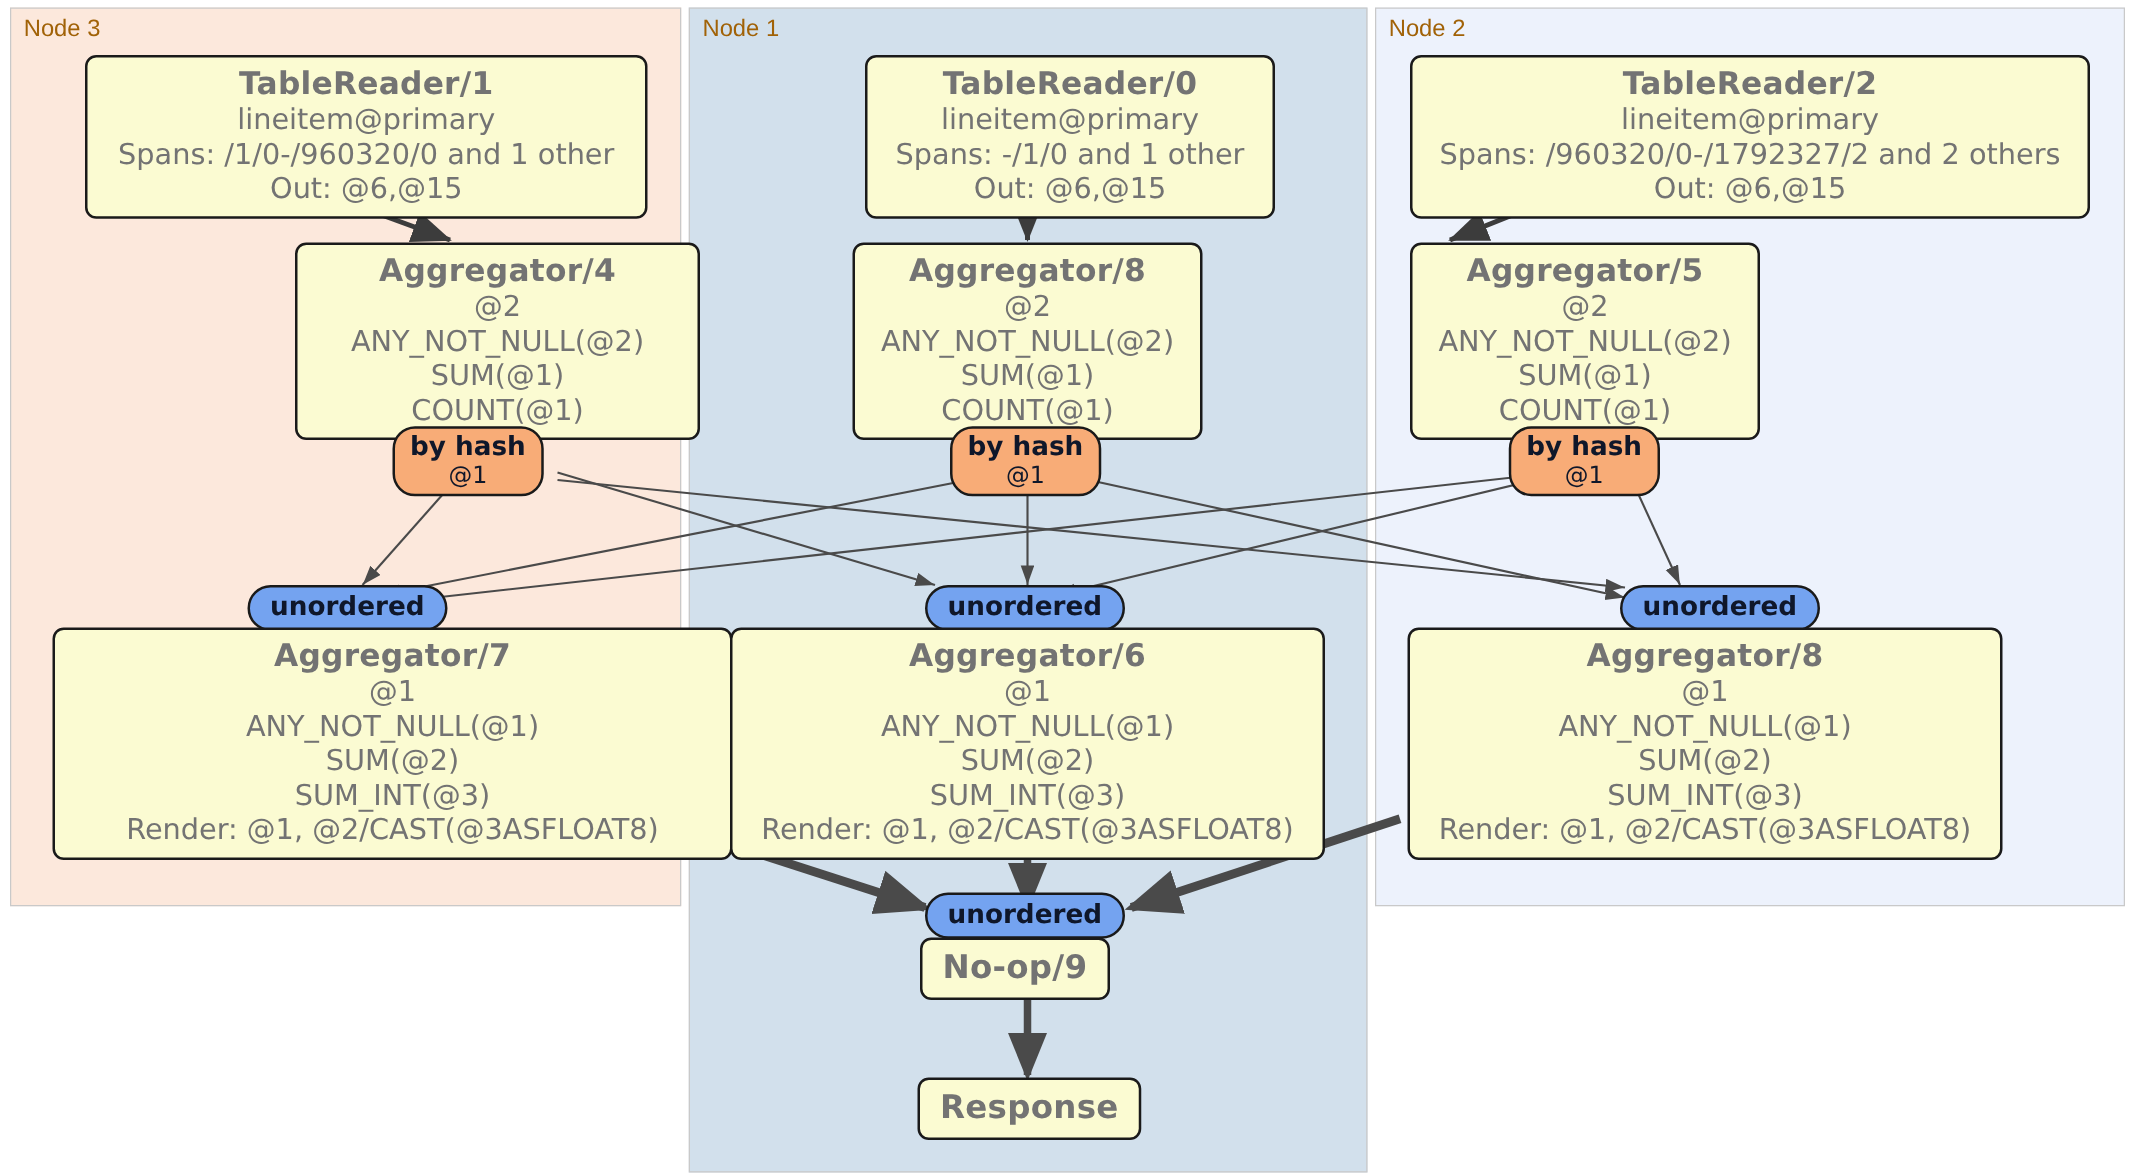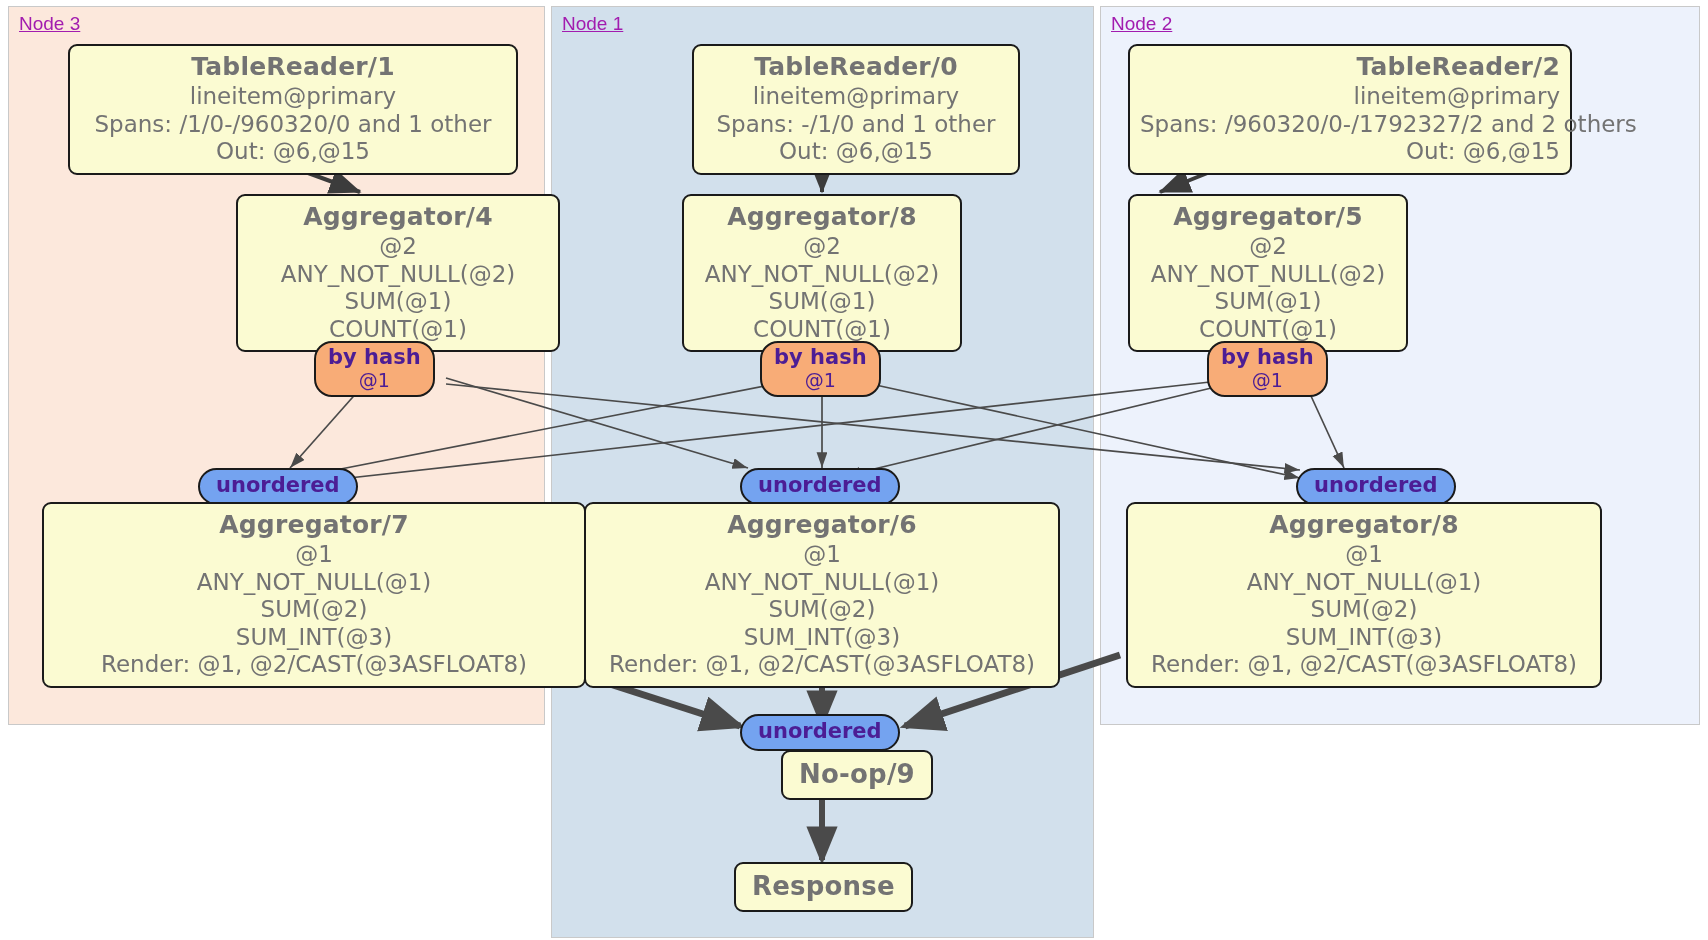--- a/index.html
+++ b/index.html
@@ -13,23 +13,22 @@
   }
   #stage{position:absolute;left:0;top:0;width:1708px;height:940px;}
 
   
   .panel{position:absolute;box-sizing:border-box;border:1px solid #c9c9c9;}
   #panel-node3{left:8px;  top:6px;  width:537px; height:719px; background:#fce8dc;}
   #panel-node1{left:551px;top:6px;  width:543px; height:932px; background:#d2e0ec;}
   #panel-node2{left:1100px;top:6px; width:600px; height:719px; background:#edf2fc;}
   .panel-label{
     position:absolute;left:10px;top:6px;
-    font-size:19px;color:#a21caf;white-space:nowrap;
+    font-size:19px;color:#a16207;white-space:nowrap;
     font-family:"Liberation Sans","DejaVu Sans",sans-serif;
-    text-decoration:underline;
   }
 
   
   #edges{position:absolute;left:0;top:0;width:1708px;height:940px;pointer-events:none;}
 
   
   .proc{
     position:absolute;box-sizing:border-box;
     background:#fbfbd2;border:2px solid #1a1a1a;border-radius:9px;
     text-align:center;color:#737373;
@@ -38,21 +37,21 @@
   }
   .proc .ttl{font-weight:bold;font-size:25px;letter-spacing:.2px;display:block;margin-bottom:1px;}
   .proc .ln{font-size:23px;display:block;white-space:nowrap;}
   .proc.compact{padding:7px 16px 8px 16px;}
   .proc.compact .ttl{font-size:26px;margin:0;}
 
   
   .pill{
     position:absolute;box-sizing:border-box;
     border:2px solid #1a1a1a;border-radius:16px;
-    text-align:center;color:#4c1d95;line-height:1.12;
+    text-align:center;color:#0f172a;line-height:1.12;
     padding:3px 12px 4px 12px;
   }
   .pill .p1{font-weight:bold;font-size:21px;display:block;white-space:nowrap;}
   .pill .p2{font-size:19px;display:block;white-space:nowrap;}
   .pill.hash{background:#f8ac77;border-radius:18px;}
   .pill.sync{background:#74a3f0;border-radius:19px;padding:4px 16px 5px 16px;}
   .pill.sync .p1{font-size:21px;}
 </style>
 </head>
 <body>
@@ -172,29 +171,29 @@
     <span class="ln">ANY_NOT_NULL(@1)</span>
     <span class="ln">SUM(@2)</span>
     <span class="ln">SUM_INT(@3)</span>
     <span class="ln">Render: @1, @2/CAST(@3ASFLOAT8)</span>
   </div>
 
   <div class="pill sync" id="syncfinal" style="left:740px;top:714px;">
     <span class="p1">unordered</span>
   </div>
 
-  <div class="proc compact" id="noop9" style="left:736px;top:750px;margin-left:45px;">
+  <div class="proc compact" id="noop9" style="left:736px;top:750px;">
     <span class="ttl">No-op/9</span>
   </div>
 
   <div class="proc compact" id="response" style="left:734px;top:862px;">
     <span class="ttl">Response</span>
   </div>
 
-  <div class="proc" id="tr2" style="left:1128px;top:44px;width:444px;text-align:right;">
+  <div class="proc" id="tr2" style="left:1128px;top:44px;width:544px;">
     <span class="ttl">TableReader/2</span>
     <span class="ln">lineitem@primary</span>
     <span class="ln">Spans: /960320/0-/1792327/2 and 2 others</span>
     <span class="ln">Out: @6,@15</span>
   </div>
 
   <div class="proc" id="agg5" style="left:1128px;top:194px;width:280px;">
     <span class="ttl">Aggregator/5</span>
     <span class="ln">@2</span>
     <span class="ln">ANY_NOT_NULL(@2)</span>

